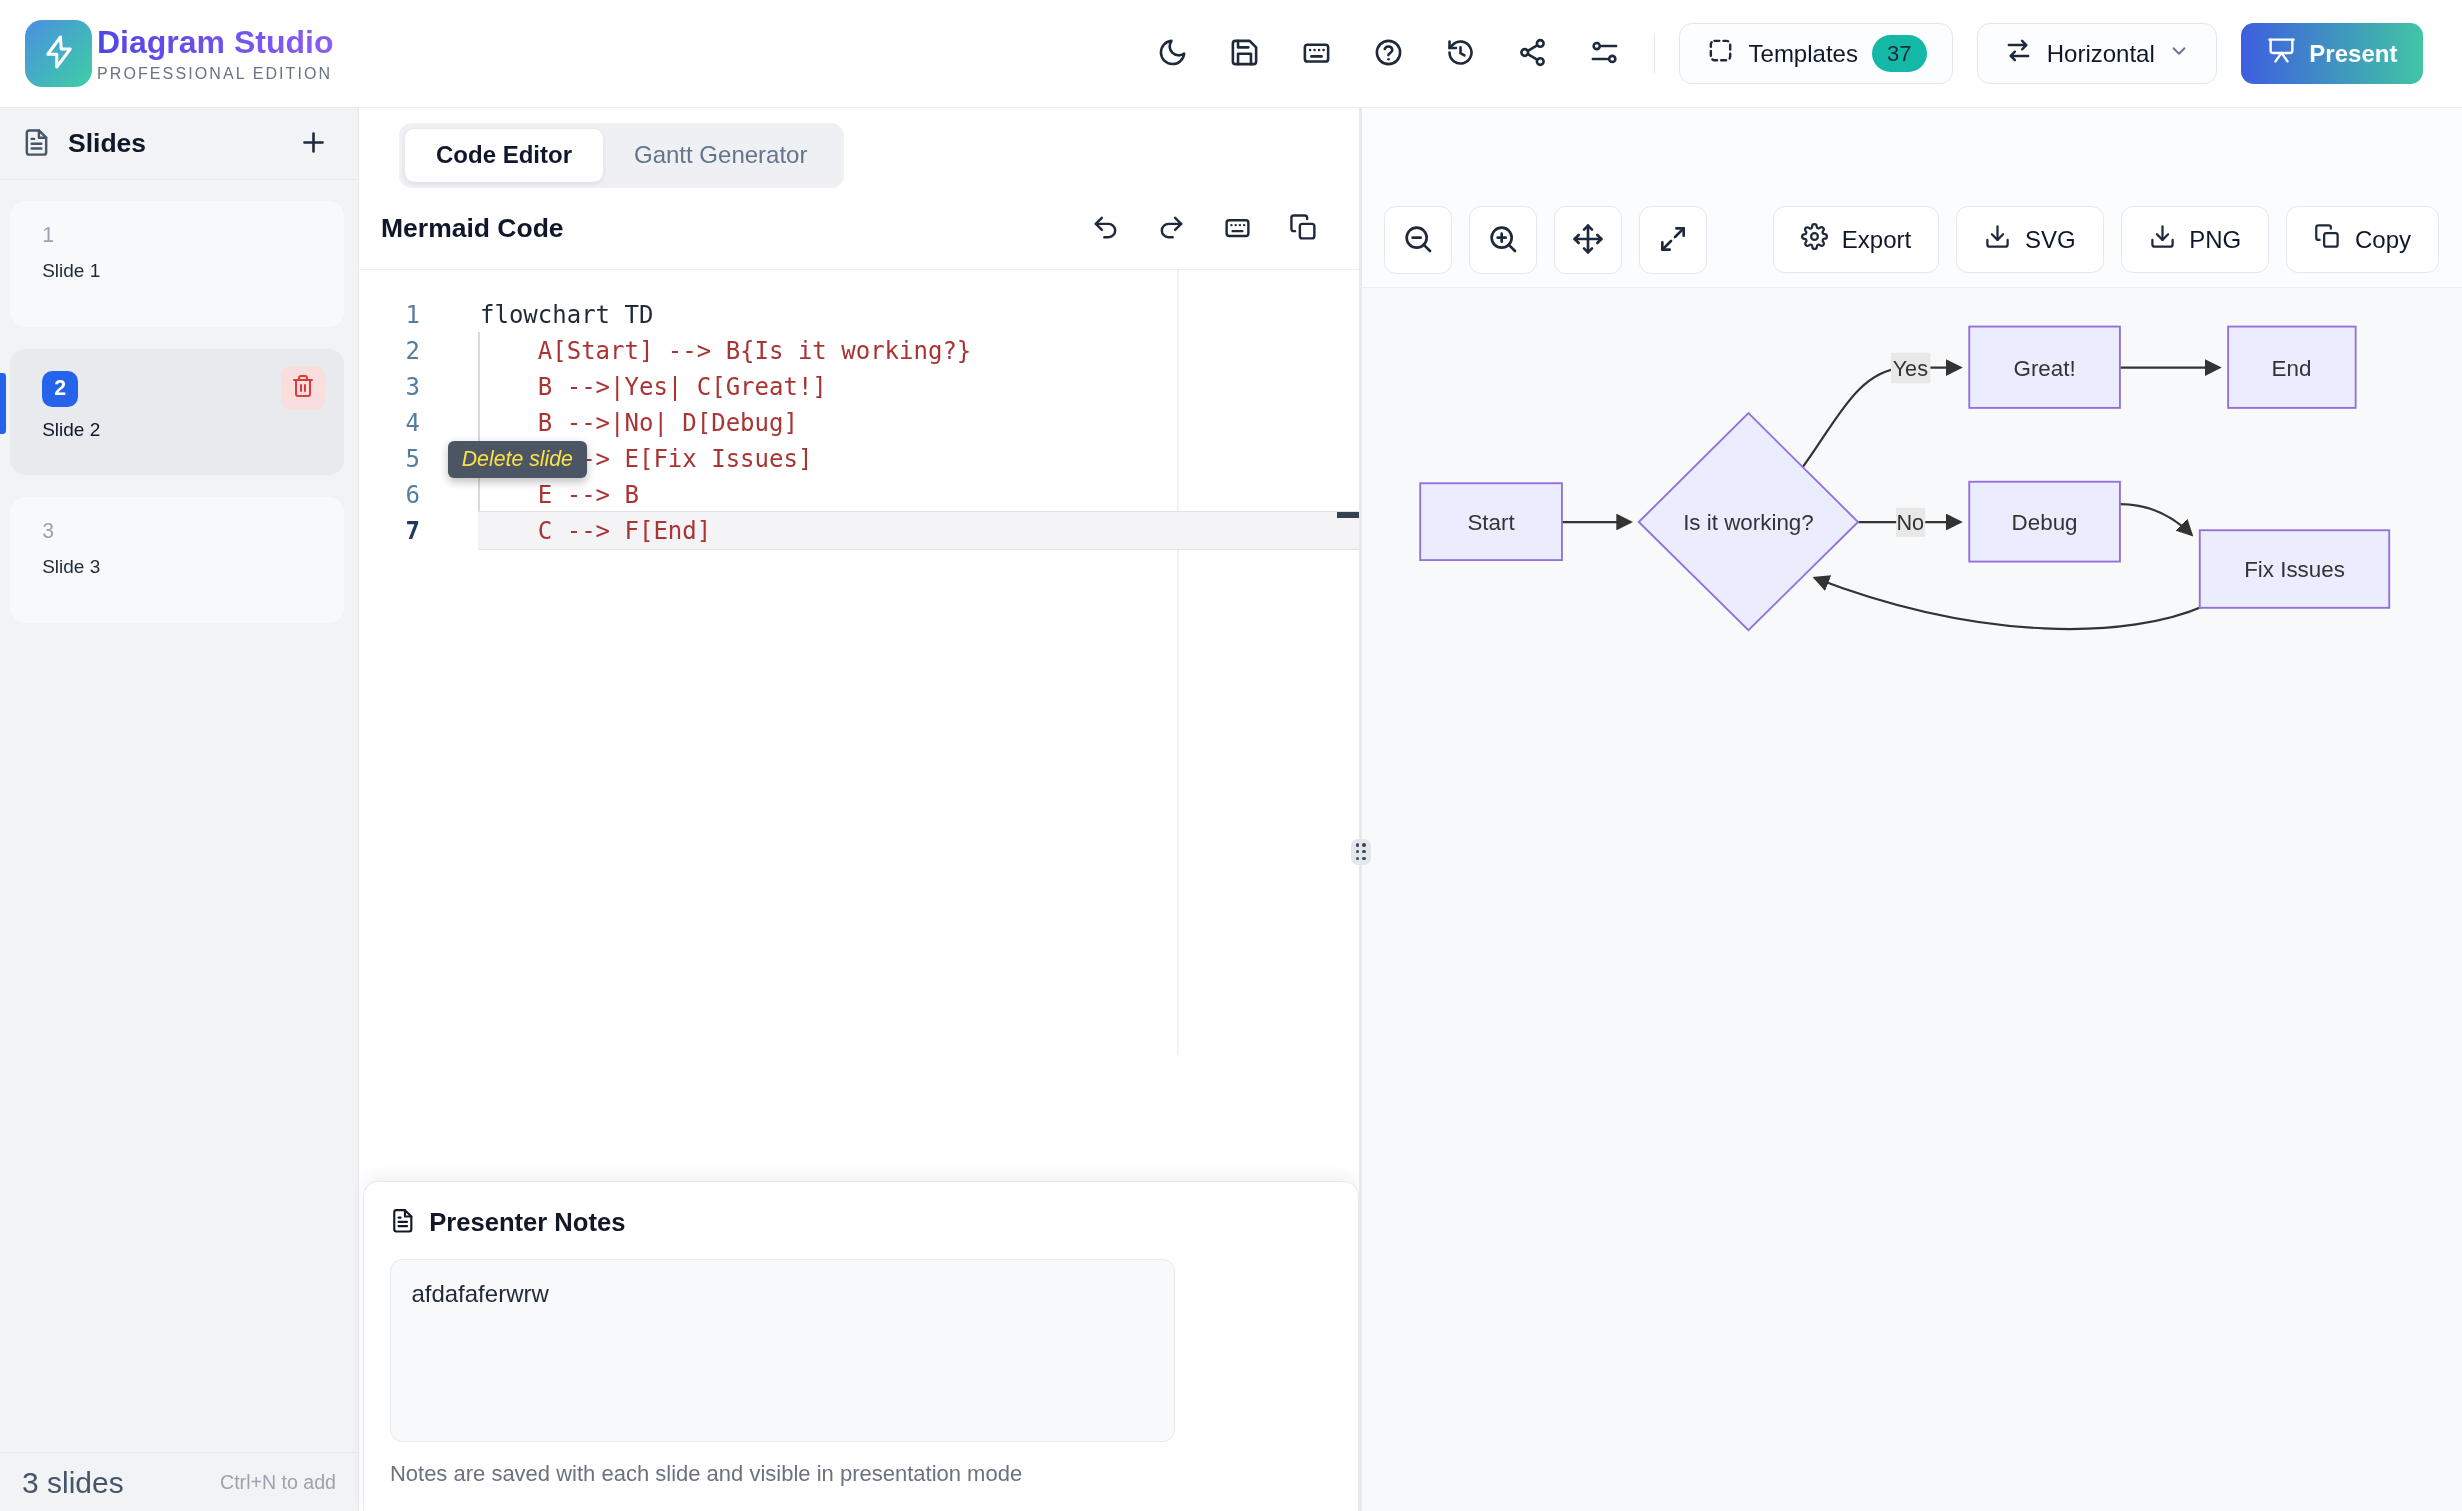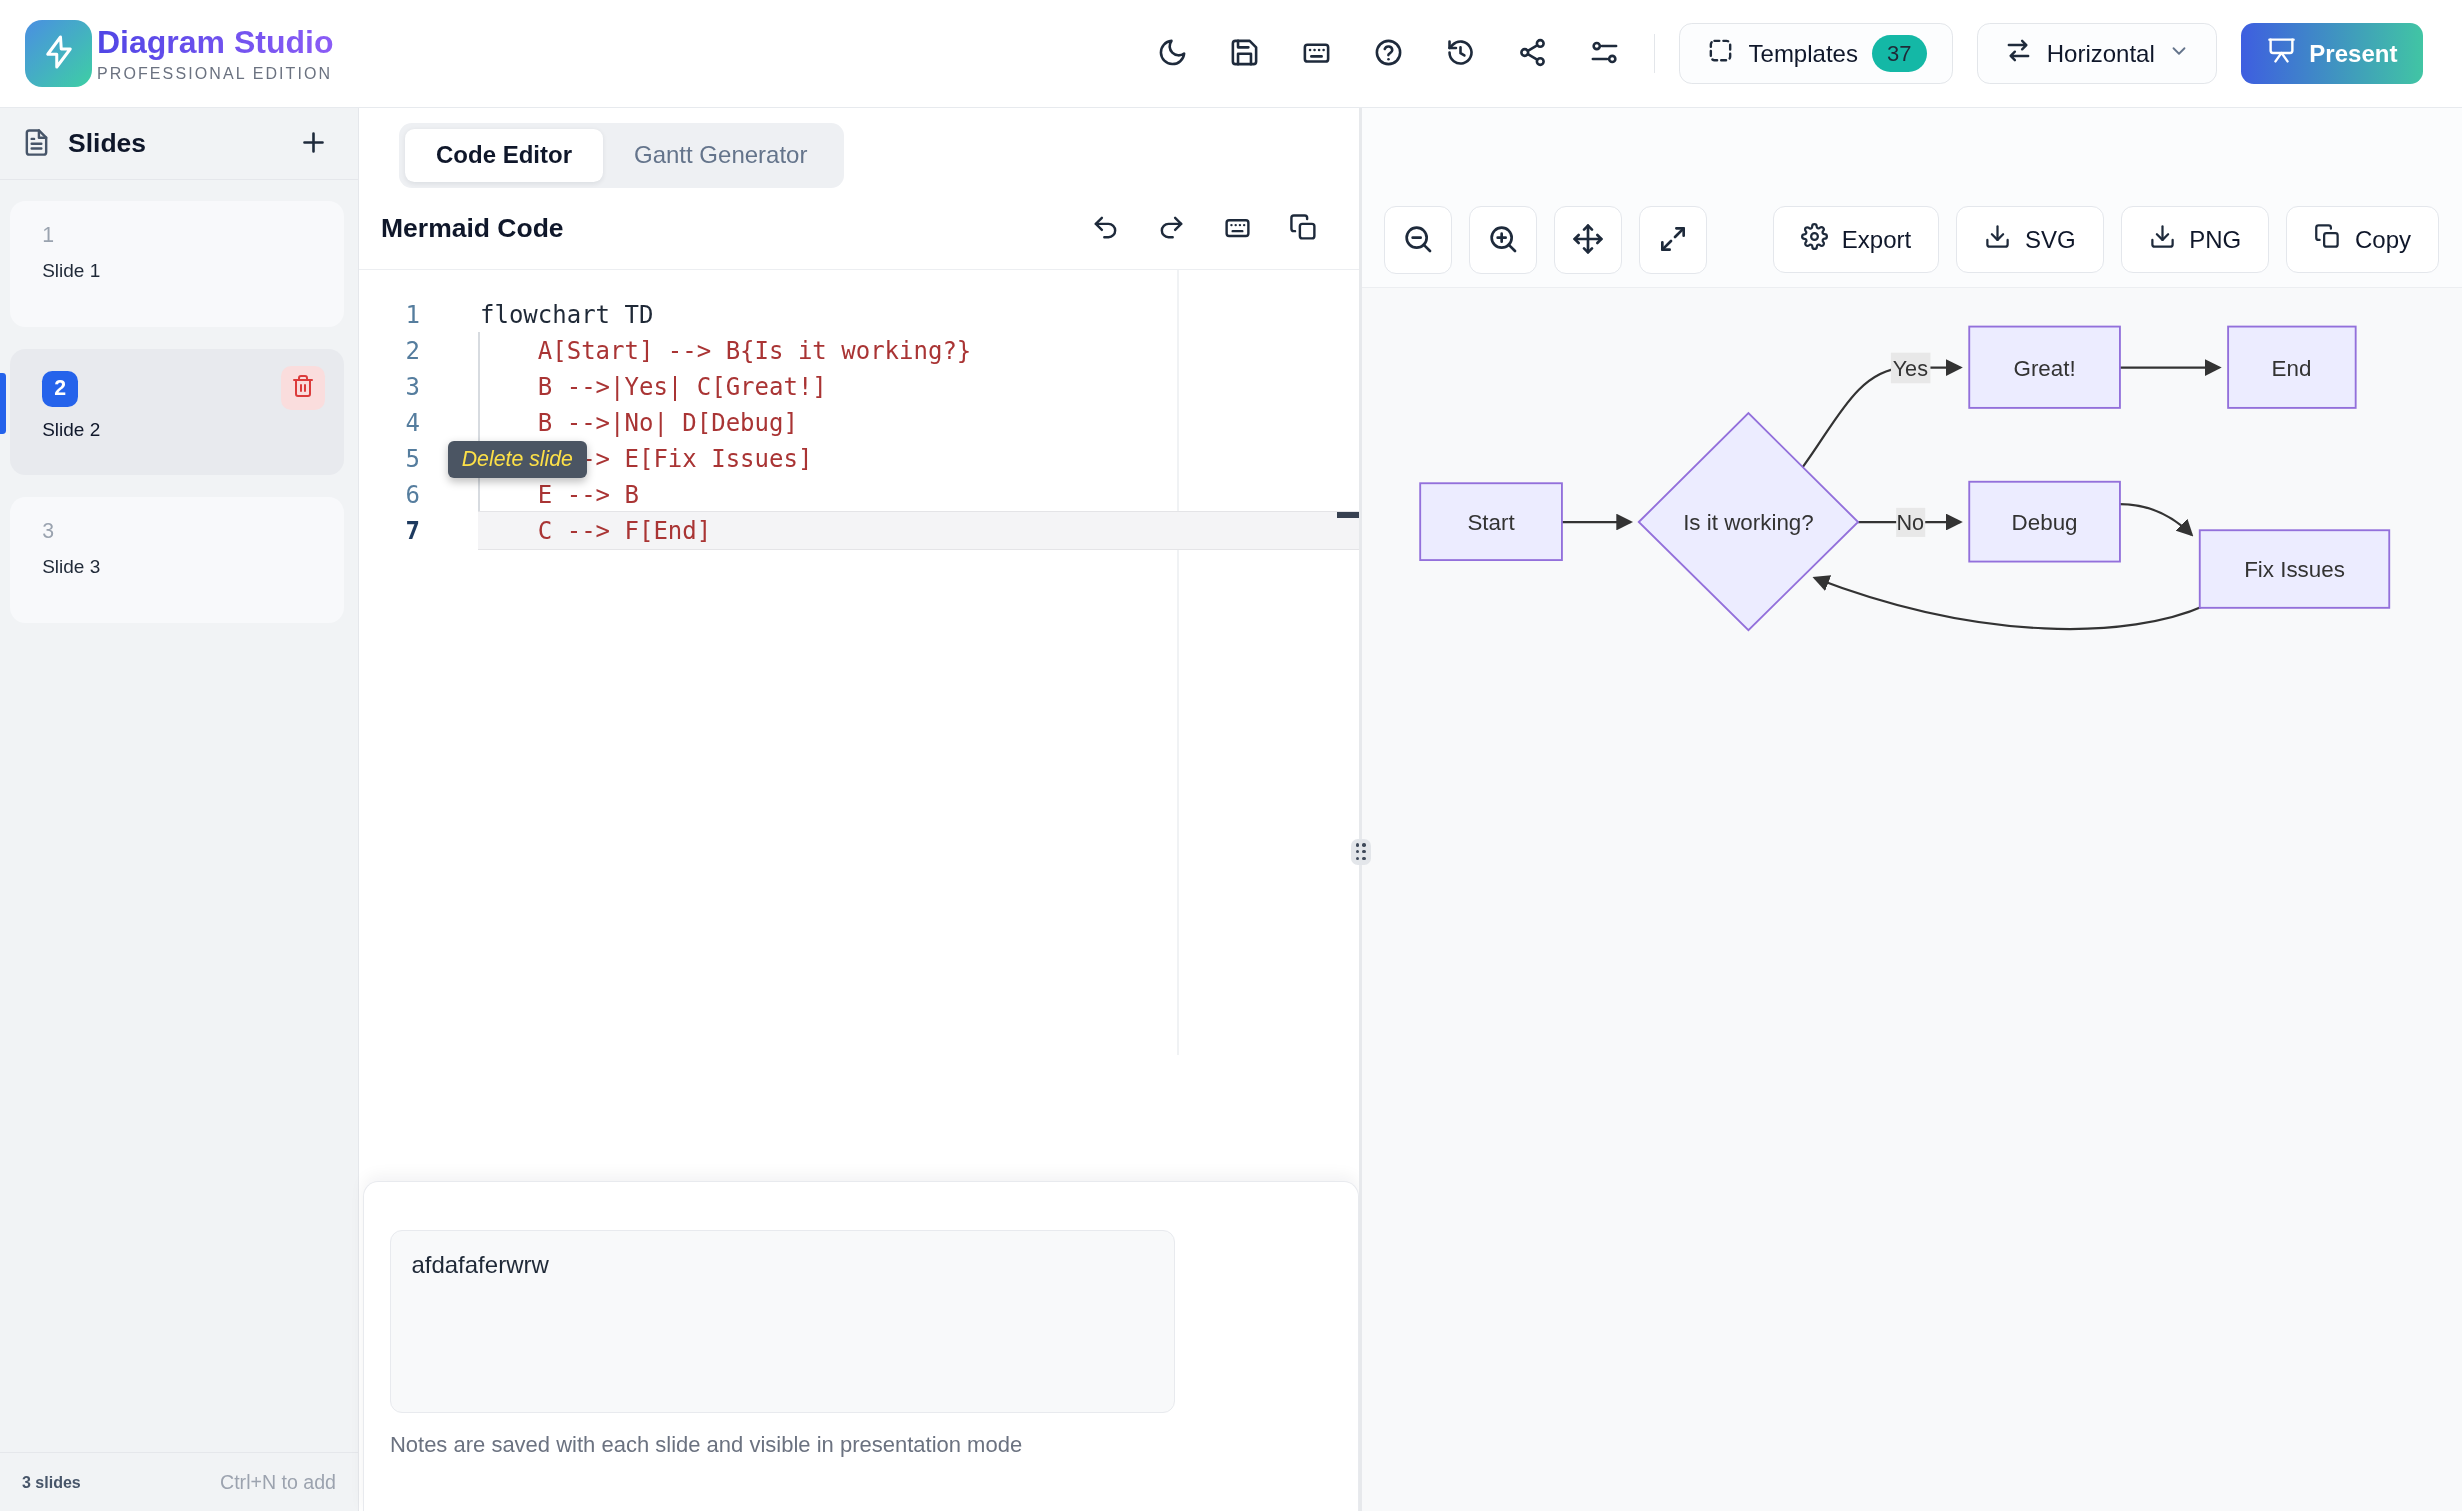--- a/index.html
+++ b/index.html
@@ -47,21 +47,21 @@
   .slide-num-badge { display:inline-flex; align-items:center; justify-content:center; width:36px; height:36px;
                      background:#2563eb; color:#fff; font-size:21.3px; font-weight:bold; border-radius:10.2px; }
   .slide-label { font-size:19px; color:#1f2937; margin-top:12px; }
   .slide-card.active .slide-label { color:#0f172a; }
   .del-btn { position:absolute; right:19px; top:17px; width:44px; height:44px; background:#fadddd; border:none;
              border-radius:10.2px; display:flex; align-items:center; justify-content:center; cursor:pointer; }
   .del-btn svg { width:24px; height:24px; stroke:#dc3b3b; fill:none; stroke-width:2; stroke-linecap:round; stroke-linejoin:round; }
   .accent-bar { position:absolute; left:0; top:265px; width:6px; height:61px; background:#2563eb; border-radius:0 3.4px 3.4px 0; }
   .sb-foot { position:absolute; left:0; right:0; bottom:0; height:60px; border-top:1.7px solid #e5e7eb;
              display:flex; align-items:center; padding:0 22px; }
-  .sb-count { font-size:16px; color:#475569;font-weight:bold; }
+  .sb-count { font-size:30px; color:#475569; }
   .sb-hint { margin-left:auto; font-size:19.6px; color:#9ca3af; }
 
   
   .editorcol { position:relative; width:1000px; flex:0 0 auto; background:#fff; }
   .tabstrip { display:inline-flex; align-items:center; background:#eef0f3; border-radius:12.8px; padding:6px; margin:14.5px 0 0 40px; }
   .tab { font-size:24px; padding:12.8px 31px; border-radius:9.4px; color:#64748b; cursor:pointer; white-space:nowrap; }
   .tab.active { background:#fff; color:#0f172a; font-weight:600; box-shadow:0 1.7px 5.1px rgba(15,23,42,.08); }
   .ed-head { display:flex; align-items:center; height:82px; padding:0 34px 0 22px; border-bottom:1.7px solid #eceef1; }
   .ed-title { font-size:26.5px; font-weight:bold; color:#0f172a; }
   .ed-tools { margin-left:auto; display:flex; gap:22px; }
@@ -332,20 +332,28 @@
         <div class="code-row active">
           <div class="row-hl"></div>
           <span class="gutter">7</span>
           <span class="codetext">    C --&gt; F[End]</span>
         </div>
 
         <div class="cursor-bar"></div>
       </div>
 
       <div class="notes-card">
+        <div class="notes-head">
+          <span><svg viewBox="0 0 24 24">
+                <path d="M14 2H6a2 2 0 0 0-2 2v16a2 2 0 0 0 2 2h12a2 2 0 0 0 2-2V8z"></path>
+                <path d="M14 2v6h6"></path>
+                <path d="M16 13H8M16 17H8M10 9H8"></path>
+              </svg></span>
+          <span class="notes-title">Presenter Notes</span>
+        </div>
         <textarea class="notes-input" spellcheck="false" style="">afdafaferwrw</textarea>
         <div class="notes-caption">Notes are saved with each slide and visible in presentation mode</div>
       </div>
     </div>
 
     <div class="divider">
       <div class="drag-handle">
         <i></i>
           <i></i>
           <i></i>

